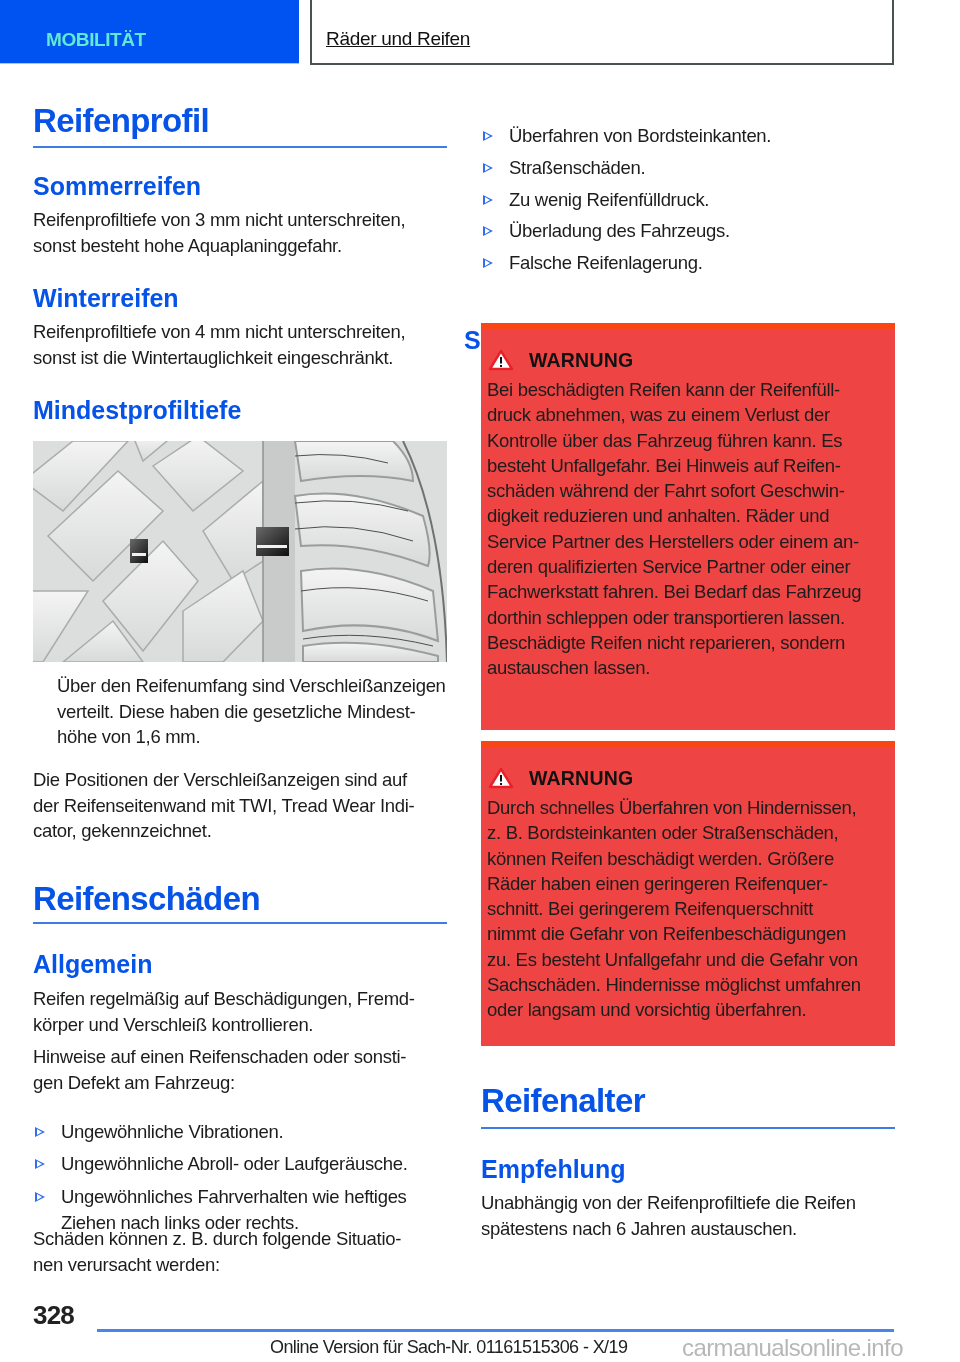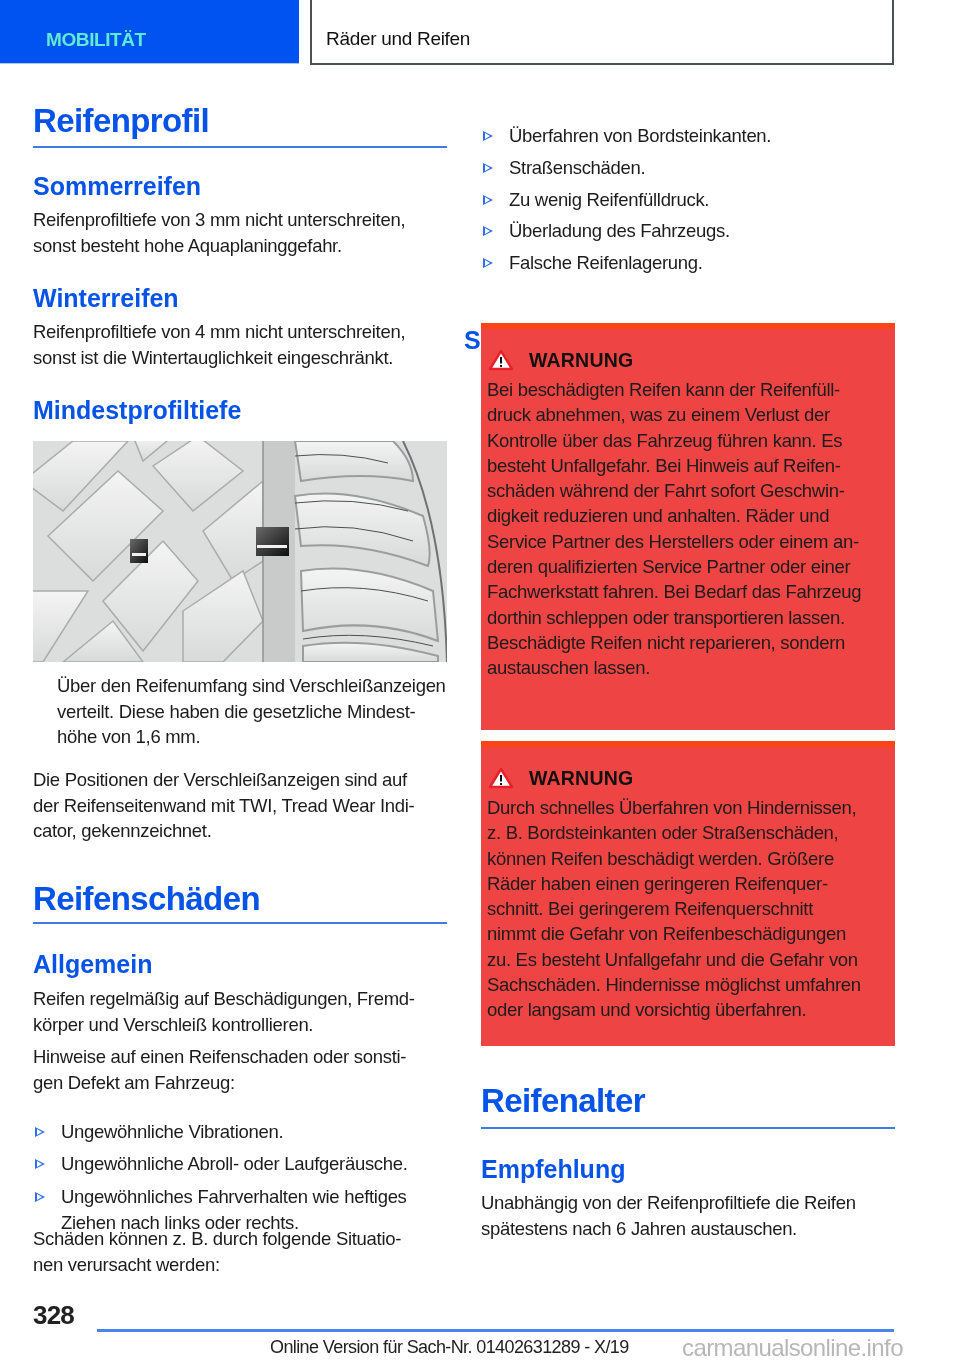--- a/index.html
+++ b/index.html
@@ -2,21 +2,21 @@
 <html><head>
 <meta charset="utf-8">
 <style>
   * { box-sizing: border-box; margin: 0; padding: 0; }
   html, body { width: 960px; height: 1362px; background: #ffffff; overflow: hidden; }
   body { position: relative; font-family: "Liberation Sans", sans-serif; color: #1a1a1a; }
 
   .hdr-section { position: absolute; left: 0; top: 0; width: 299px; height: 64px; background: #0053f0; border-bottom: 1px solid #a9c3f3; }
   .hdr-section span { position: absolute; left: 34px; top: 29px; color: #5eead4; font-weight: bold; font-size: 19px; letter-spacing: -0.4px; margin-left: 12px; }
   .hdr-chapter { position: absolute; left: 310px; top: -2px; width: 584px; height: 67px; border: 2px solid #4b5254; border-top: none; }
-  .hdr-chapter span { position: absolute; left: 14px; top: 30px; font-size: 19px; color: #111; letter-spacing: -0.3px; }
+  .hdr-chapter span { position: absolute; left: 14px; top: 30px; font-size: 19px; color: #111; letter-spacing: -0.3px; text-decoration: underline; }
 
   .h1 { position: absolute; color: #0653e8; font-weight: bold; font-size: 33px; letter-spacing: -0.6px; }
   .h1rule { position: absolute; height: 2px; background: #3f7be6; width: 414px; }
   .h2 { position: absolute; color: #0653e8; font-weight: bold; font-size: 25px; letter-spacing: 0px; }
   .p { position: absolute; font-size: 18.5px; line-height: 25.5px; color: #1c1c1c; letter-spacing: -0.3px; width: 420px; }
 
   .bul { position: absolute; font-size: 18.5px; line-height: 25.5px; color: #1c1c1c; letter-spacing: -0.3px; width: 420px; padding-left: 28px; margin-top: 19px; }
   .bul .tri { position: absolute; left: 2px; top: 8px; width: 0; height: 0; border-top: 5.5px solid transparent; border-bottom: 5.5px solid transparent; border-left: 10px solid #2f6ef0; }
   .bul .tri::after { content: ""; position: absolute; left: -8.2px; top: -3.2px; border-top: 3.2px solid transparent; border-bottom: 3.2px solid transparent; border-left: 5.8px solid #ffffff; }
 
@@ -230,14 +230,14 @@
 
   <div class="h2" style="left:481px; top:1155px;">Empfehlung</div>
   <div class="p" style="left:481px; top:1190px;">
     <div>Unabhängig von der Reifenprofiltiefe die Reifen</div>
     <div>spätestens nach 6 Jahren austauschen.</div>
   </div>
 </div>
 
 <div class="footer-num">328</div>
 <div class="footer-rule"></div>
-<div class="footer-text">Online Version für Sach-Nr. 01402631289 - X/19</div>
+<div class="footer-text">Online Version für Sach-Nr. 01161515306 - X/19</div>
 <div class="footer-wm">carmanualsonline.info</div>
 
 </body></html>

